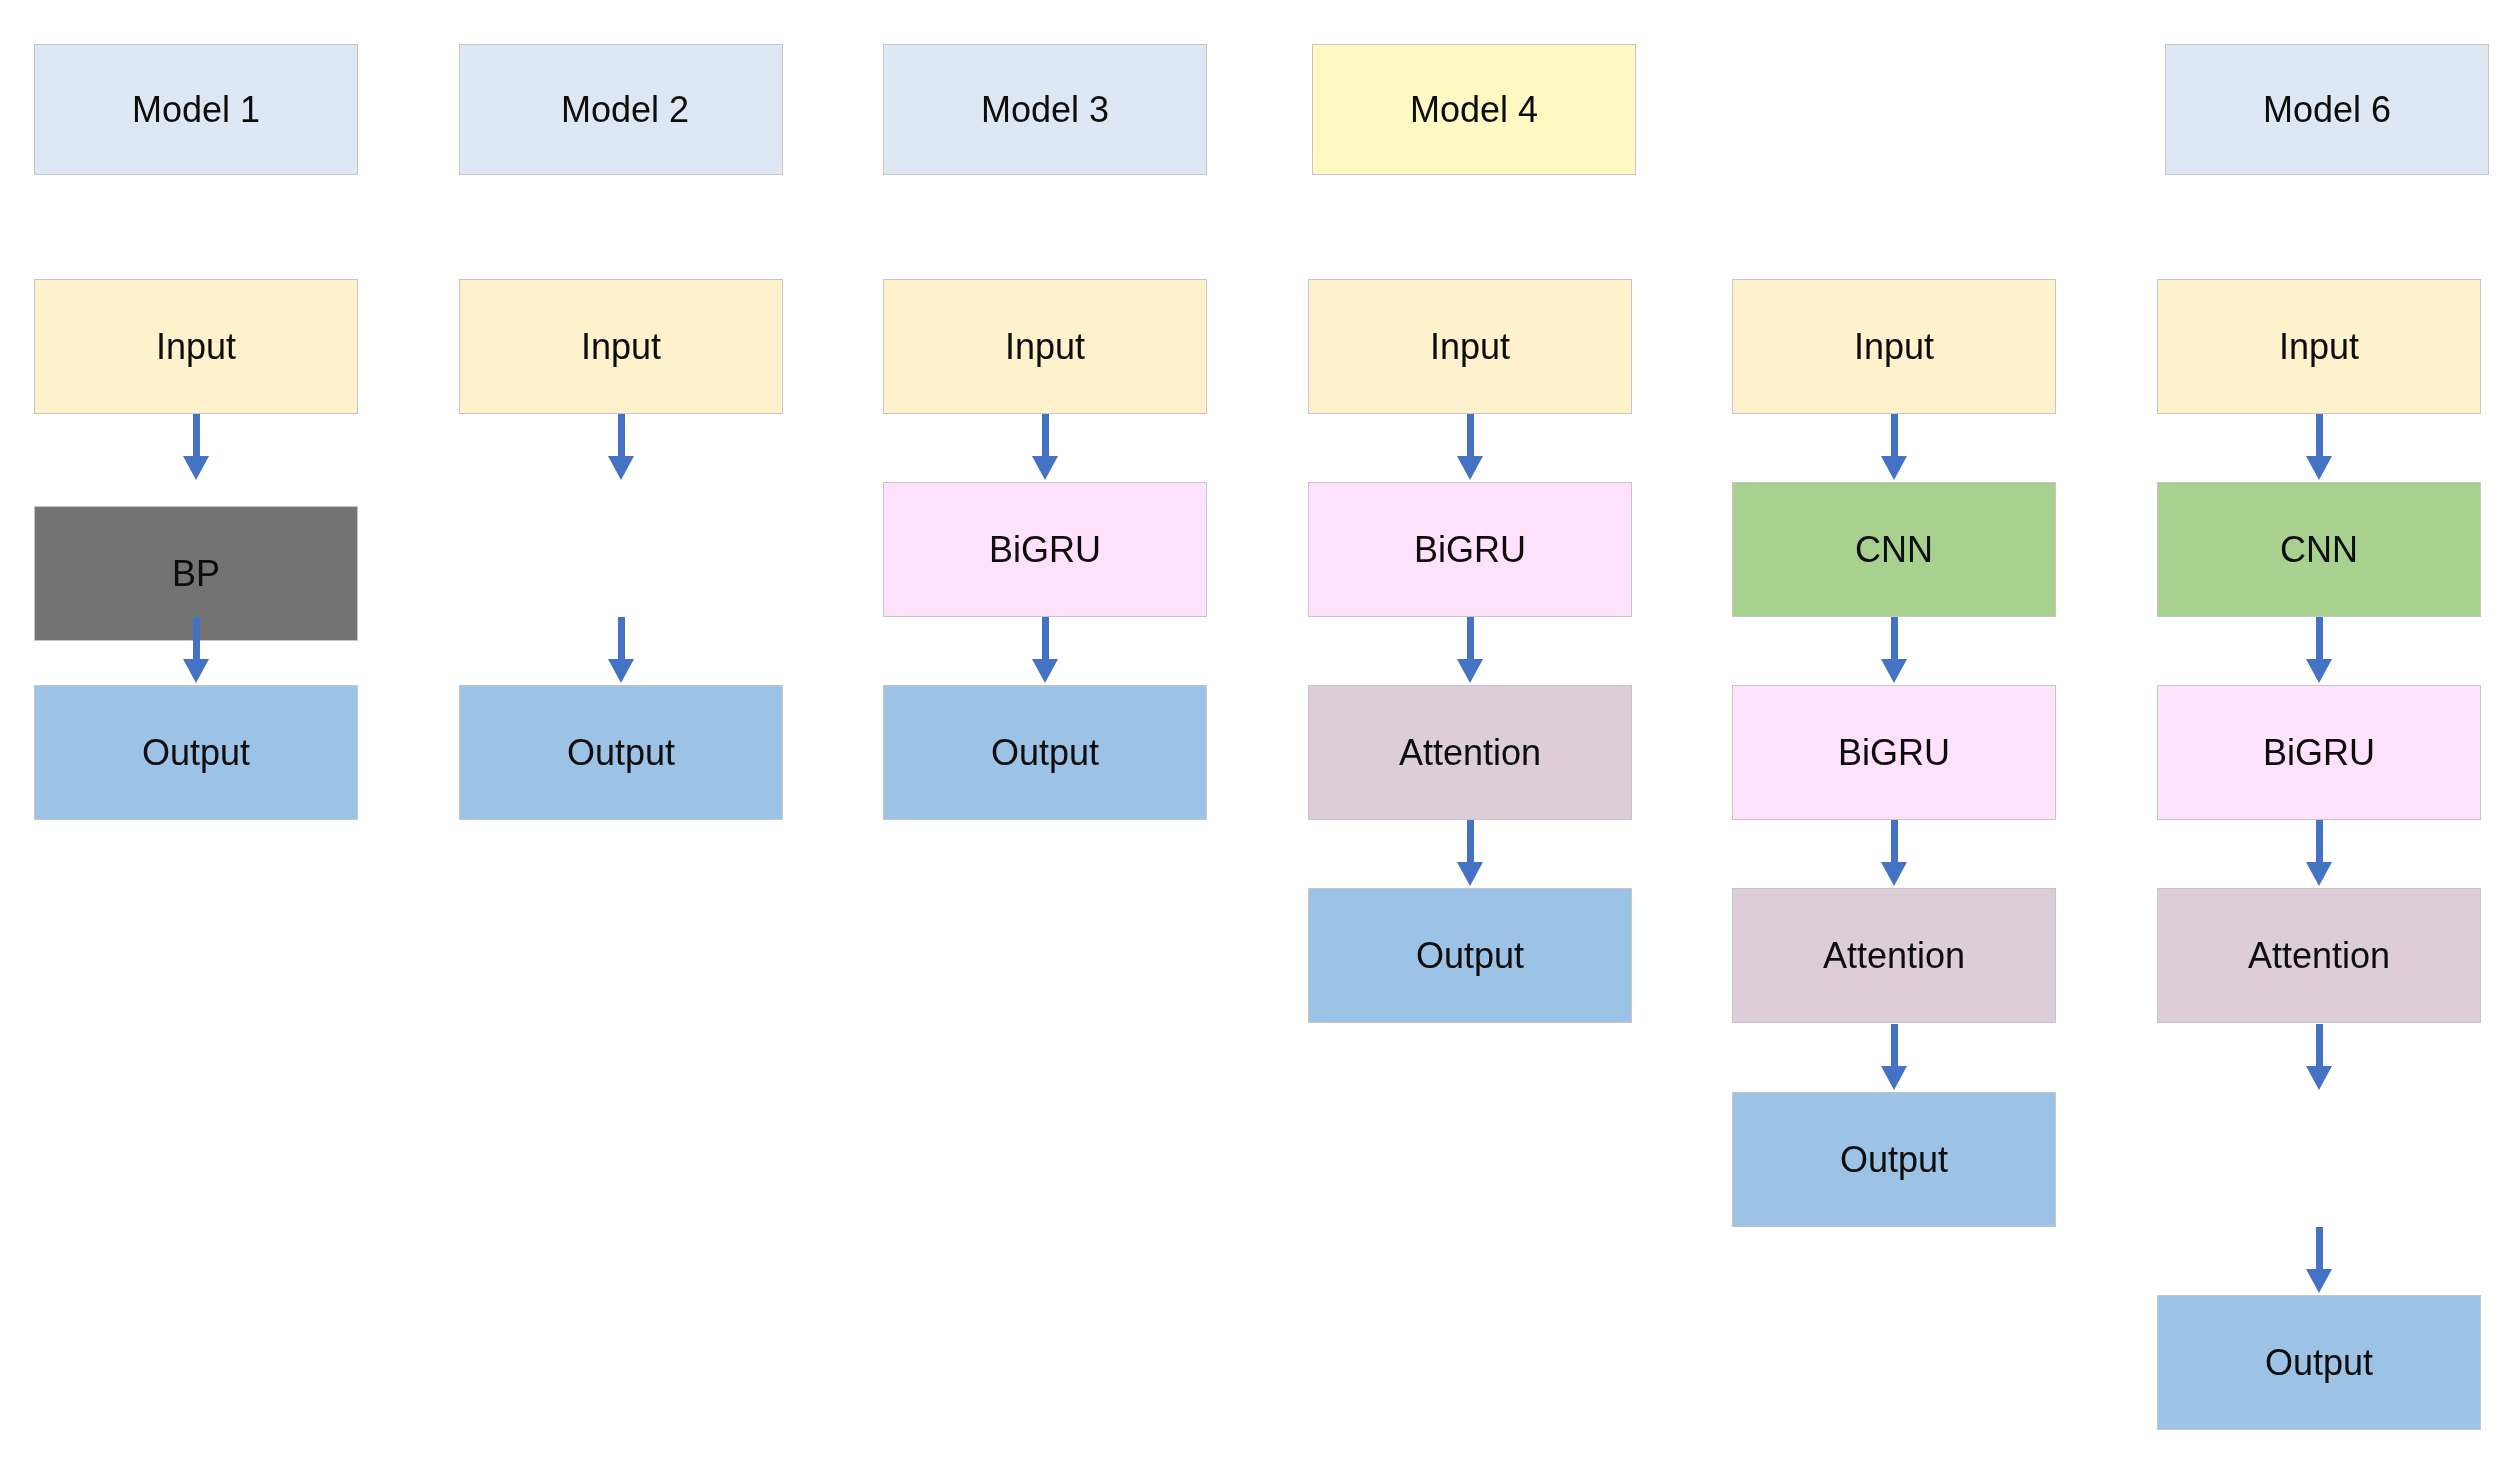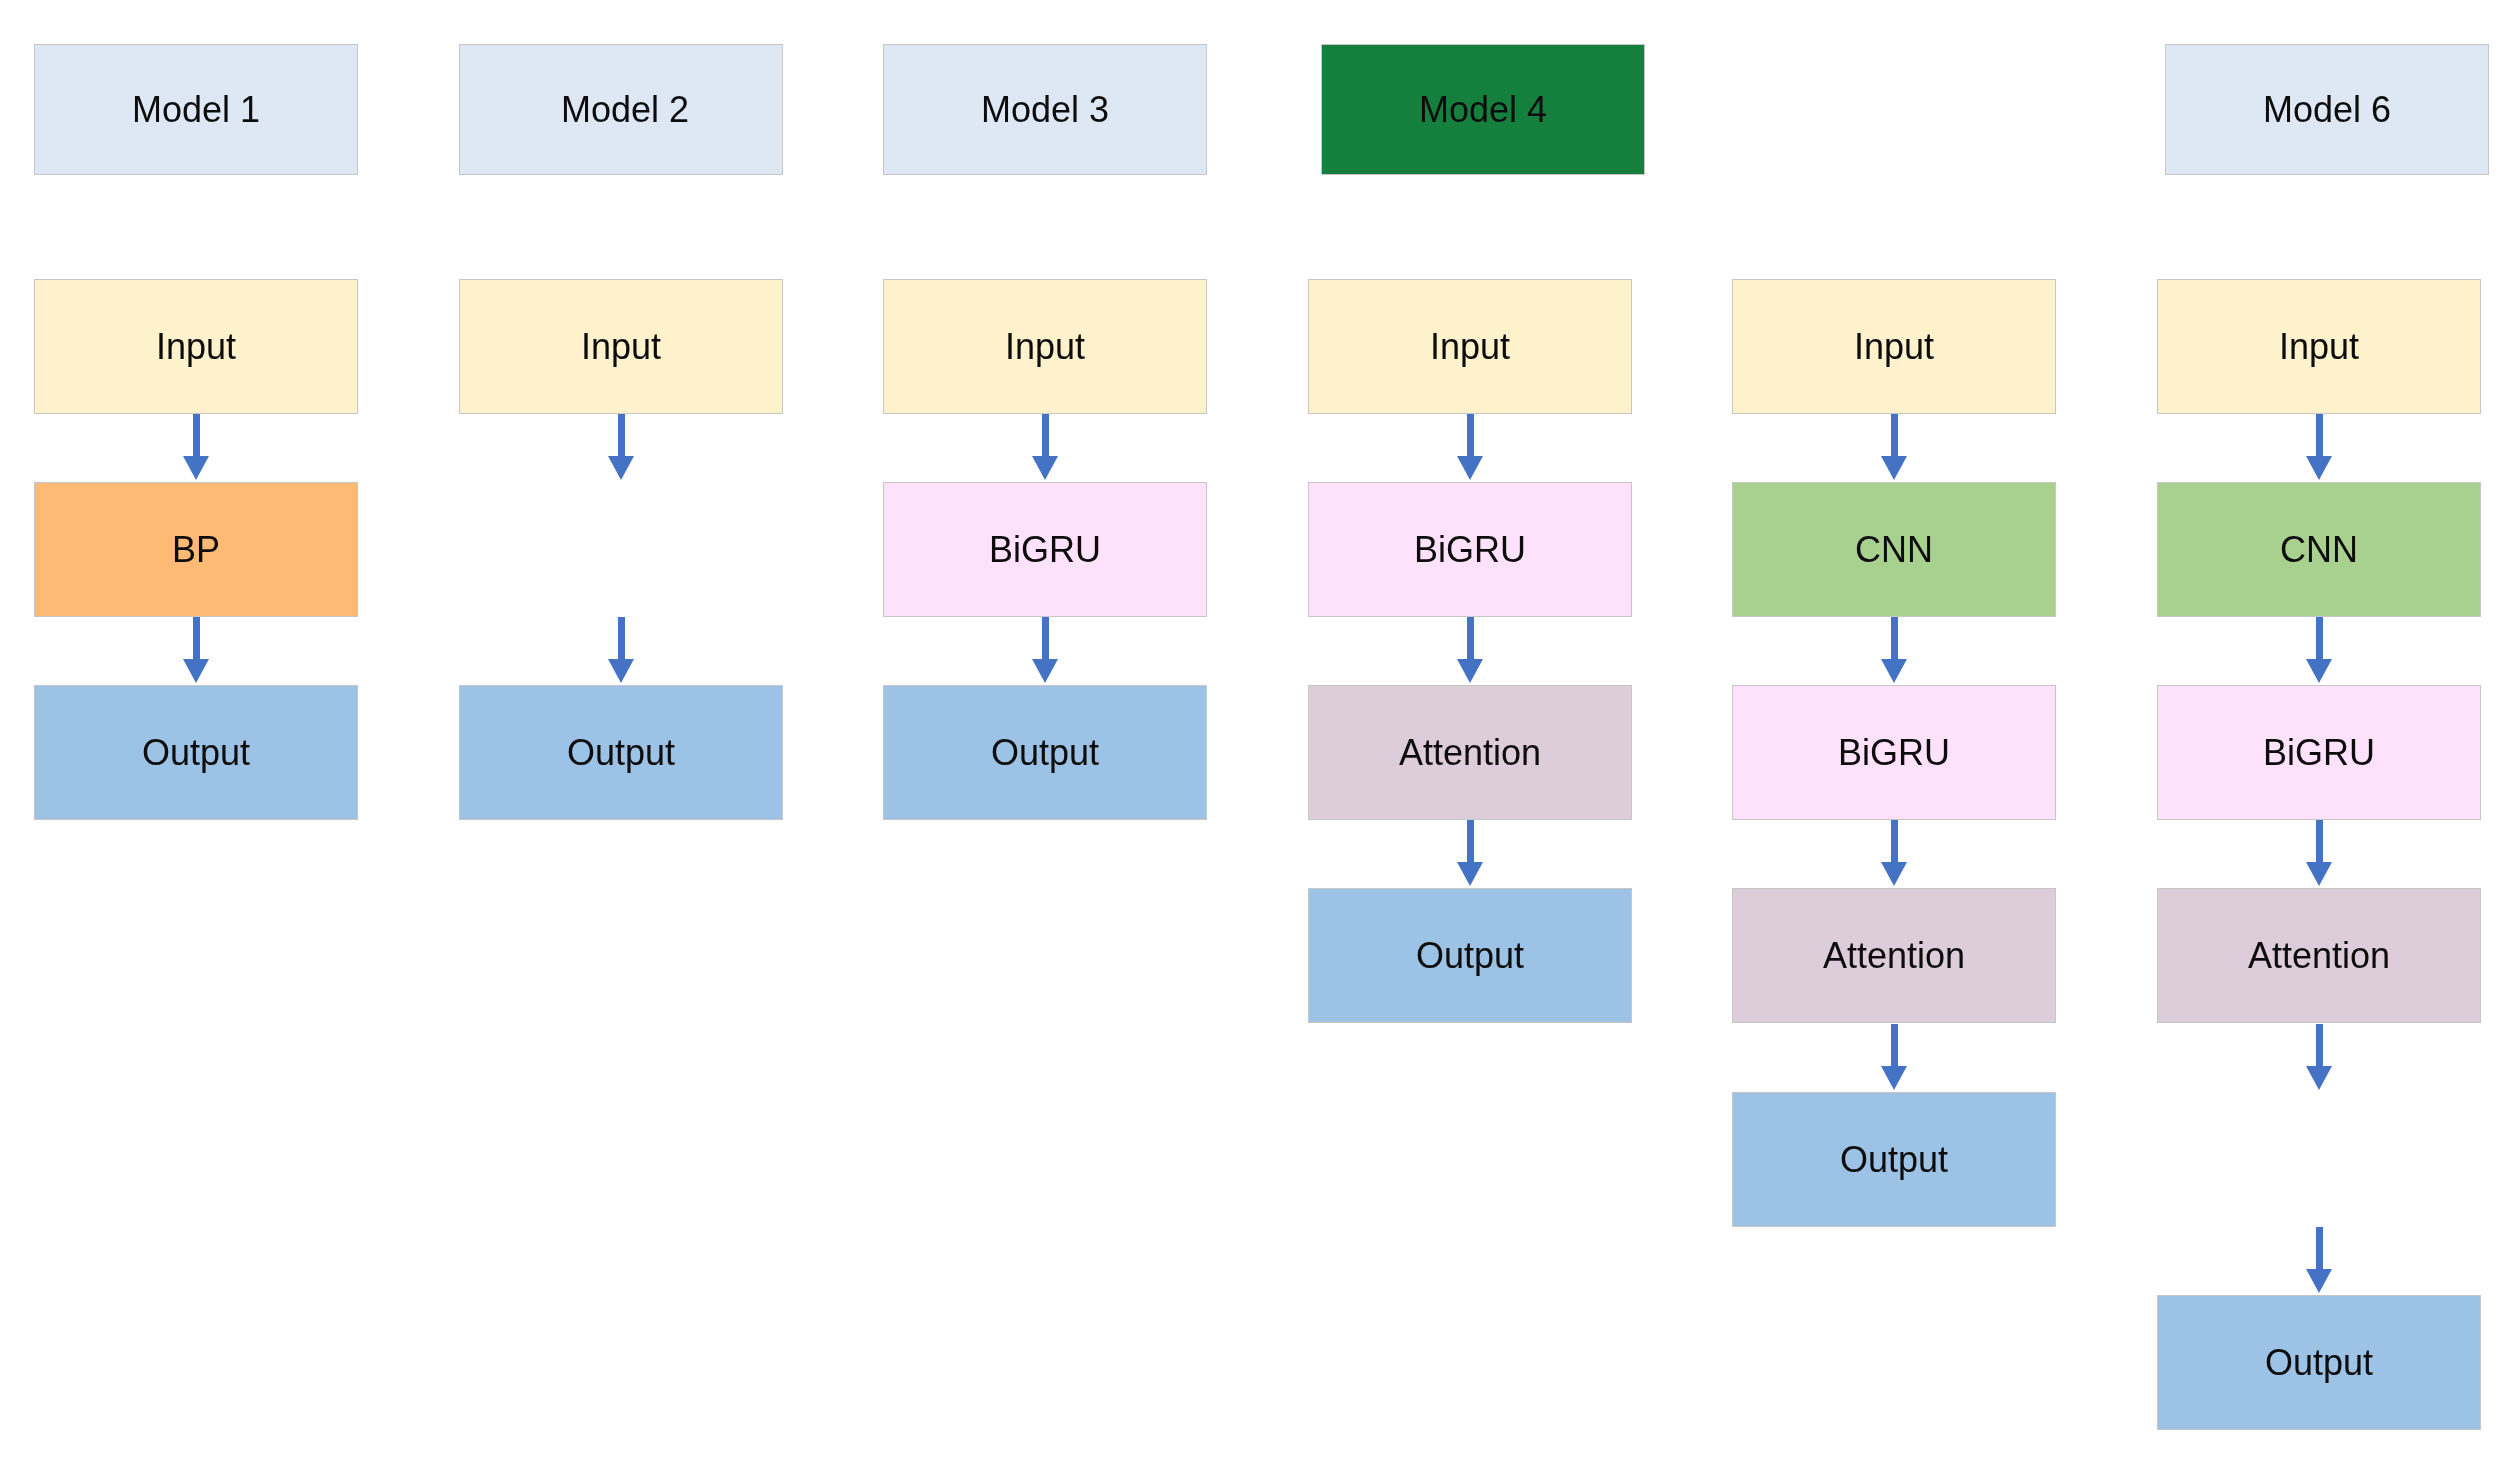--- a/index.html
+++ b/index.html
@@ -64,21 +64,21 @@
 <body>
 
 <div id="canvas">
     <div class="model-column" style="left: 34px; width: 324px; height: 1483px;">
       <div class="node-box header-box" style="left: 0px; top: 44px; background: rgb(222, 232, 244);">Model 1</div>
       <div class="node-box layer-box" style="left: 0px; top: 279px; background: rgb(253, 242, 204);">Input</div>
       <div class="flow-arrow" style="left: 149px; top: 414px; height: 68px;">
         <div class="arrow-shaft" style="background: rgb(68, 114, 196);"></div>
         <div class="arrow-head" style="border-top-color: rgb(68, 114, 196);"></div>
       </div>
-      <div class="node-box layer-box" style="left: 0px; top: 482px; background: #fdba74;">BP</div>
+      <div class="node-box layer-box" style="left: 0px; top: 506px; background: #737373;">BP</div>
       <div class="flow-arrow" style="left: 149px; top: 617px; height: 68px;">
         <div class="arrow-shaft" style="background: rgb(68, 114, 196);"></div>
         <div class="arrow-head" style="border-top-color: rgb(68, 114, 196);"></div>
       </div>
       <div class="node-box layer-box" style="left: 0px; top: 685px; background: rgb(156, 194, 229);">Output</div>
     </div>
     <div class="model-column" style="left: 459px; width: 324px; height: 1483px;">
       <div class="node-box header-box" style="left: 0px; top: 44px; background: rgb(222, 232, 244); padding-left: 8px;">Model 2</div>
       <div class="node-box layer-box" style="left: 0px; top: 279px; background: rgb(253, 242, 204);">Input</div>
       <div class="flow-arrow" style="left: 149px; top: 414px; height: 68px;">
@@ -99,21 +99,21 @@
         <div class="arrow-head" style="border-top-color: rgb(68, 114, 196);"></div>
       </div>
       <div class="node-box layer-box" style="left: 0px; top: 482px; background: rgb(254, 225, 251);">BiGRU</div>
       <div class="flow-arrow" style="left: 149px; top: 617px; height: 68px;">
         <div class="arrow-shaft" style="background: rgb(68, 114, 196);"></div>
         <div class="arrow-head" style="border-top-color: rgb(68, 114, 196);"></div>
       </div>
       <div class="node-box layer-box" style="left: 0px; top: 685px; background: rgb(156, 194, 229);">Output</div>
     </div>
     <div class="model-column" style="left: 1308px; width: 324px; height: 1483px;">
-      <div class="node-box header-box" style="left: 13px; top: 44px; background: #15803d;">Model 4</div>
+      <div class="node-box header-box" style="left: 4px; top: 44px; background: #fef9c3;">Model 4</div>
       <div class="node-box layer-box" style="left: 0px; top: 279px; background: rgb(253, 242, 204);">Input</div>
       <div class="flow-arrow" style="left: 149px; top: 414px; height: 68px;">
         <div class="arrow-shaft" style="background: rgb(68, 114, 196);"></div>
         <div class="arrow-head" style="border-top-color: rgb(68, 114, 196);"></div>
       </div>
       <div class="node-box layer-box" style="left: 0px; top: 482px; background: rgb(254, 225, 251);">BiGRU</div>
       <div class="flow-arrow" style="left: 149px; top: 617px; height: 68px;">
         <div class="arrow-shaft" style="background: rgb(68, 114, 196);"></div>
         <div class="arrow-head" style="border-top-color: rgb(68, 114, 196);"></div>
       </div>

